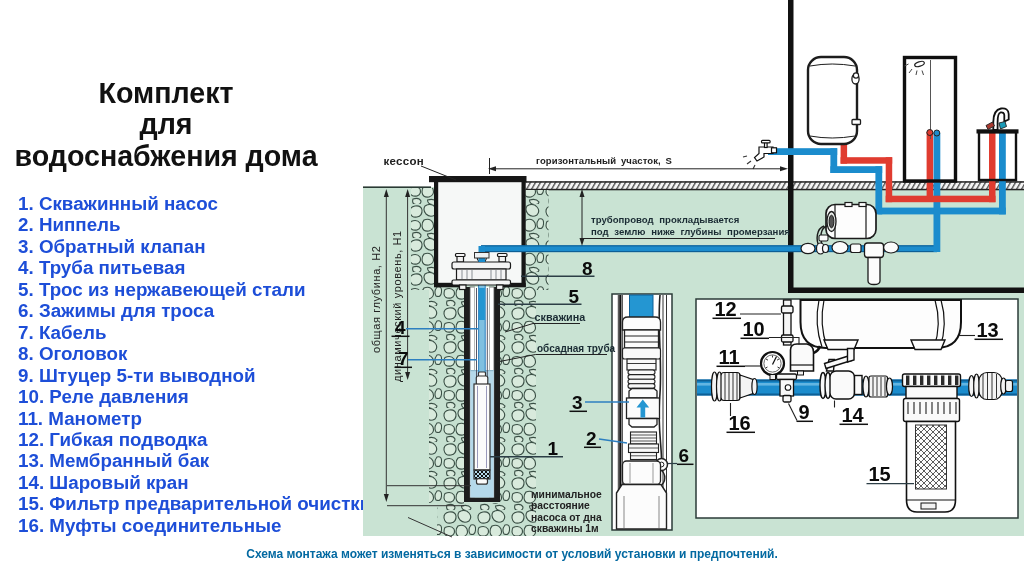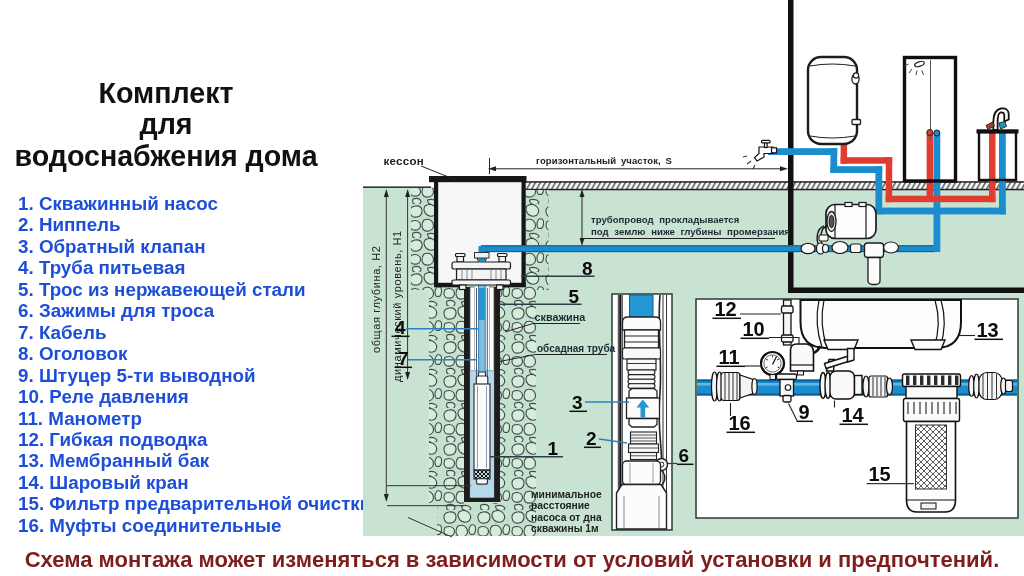--- a/index.html
+++ b/index.html
@@ -1,19 +1,19 @@
 <!DOCTYPE html>
 <html><head>
 <meta charset="utf-8">
 <style>
 html,body{margin:0;padding:0;}
 body{width:1024px;height:576px;background:#fff;font-family:"Liberation Sans",sans-serif;position:relative;overflow:hidden;}
 .title{position:absolute;left:-5px;top:78px;width:342px;text-align:center;font-weight:bold;font-size:28.6px;line-height:31.4px;color:#111;}
 .list{position:absolute;left:18px;top:193px;font-weight:bold;font-size:18.8px;line-height:21.45px;color:#1d4ed8;white-space:nowrap;}
-.caption{position:absolute;left:0px;top:547px;width:1024px;text-align:center;font-weight:bold;font-size:22px;color:#7f1d1d;}
+.caption{position:absolute;left:0px;top:547px;width:1024px;text-align:center;font-weight:bold;font-size:12px;color:#0369a1;}
 svg{position:absolute;left:0;top:0;}
 </style>
 </head>
 <body>
 
 <div class="title">Комплект<br>для<br>водоснабжения дома</div>
 
 <div class="list">1.&nbsp;Скважинный насос<br>2.&nbsp;Ниппель<br>3.&nbsp;Обратный клапан<br>4.&nbsp;Труба питьевая<br>5.&nbsp;Трос из нержавеющей стали<br>6.&nbsp;Зажимы для троса<br>7.&nbsp;Кабель<br>8.&nbsp;Оголовок<br>9.&nbsp;Штуцер 5-ти выводной<br>10.&nbsp;Реле давления<br>11.&nbsp;Манометр<br>12.&nbsp;Гибкая подводка<br>13.&nbsp;Мембранный бак<br>14.&nbsp;Шаровый кран<br>15.&nbsp;Фильтр предварительной очистки<br>16.&nbsp;Муфты соединительные</div>
 
 <div class="caption">Схема монтажа может изменяться в зависимости от условий установки и предпочтений.</div>

